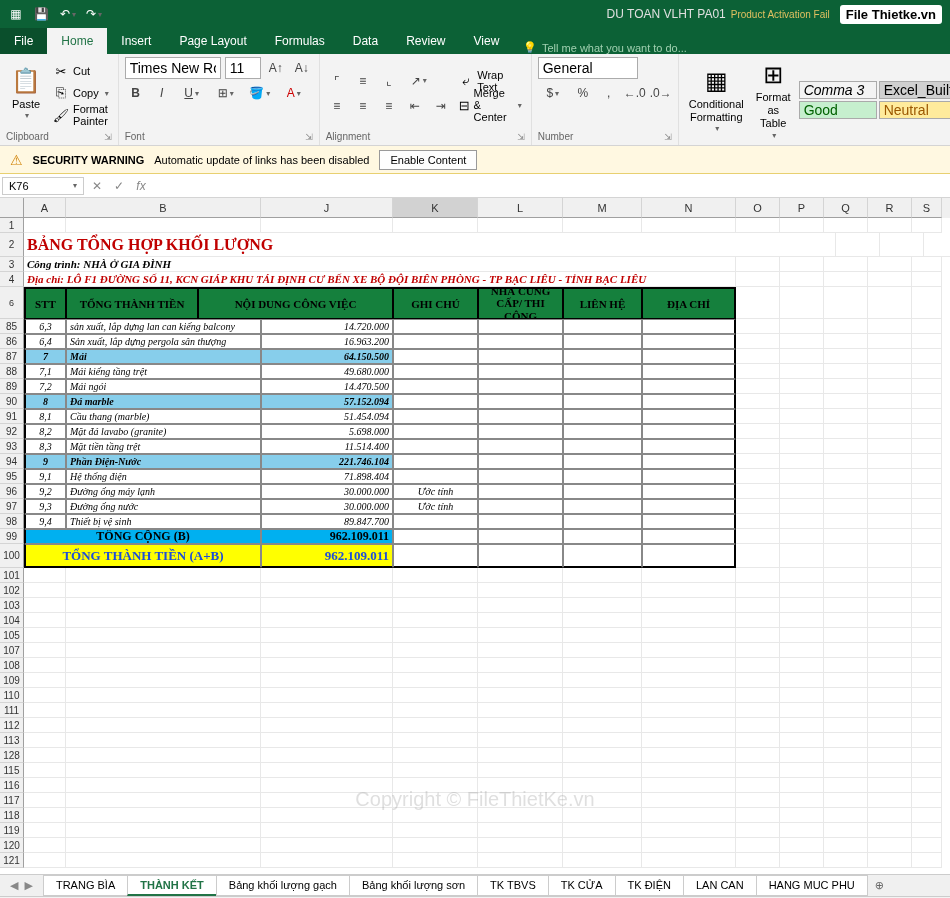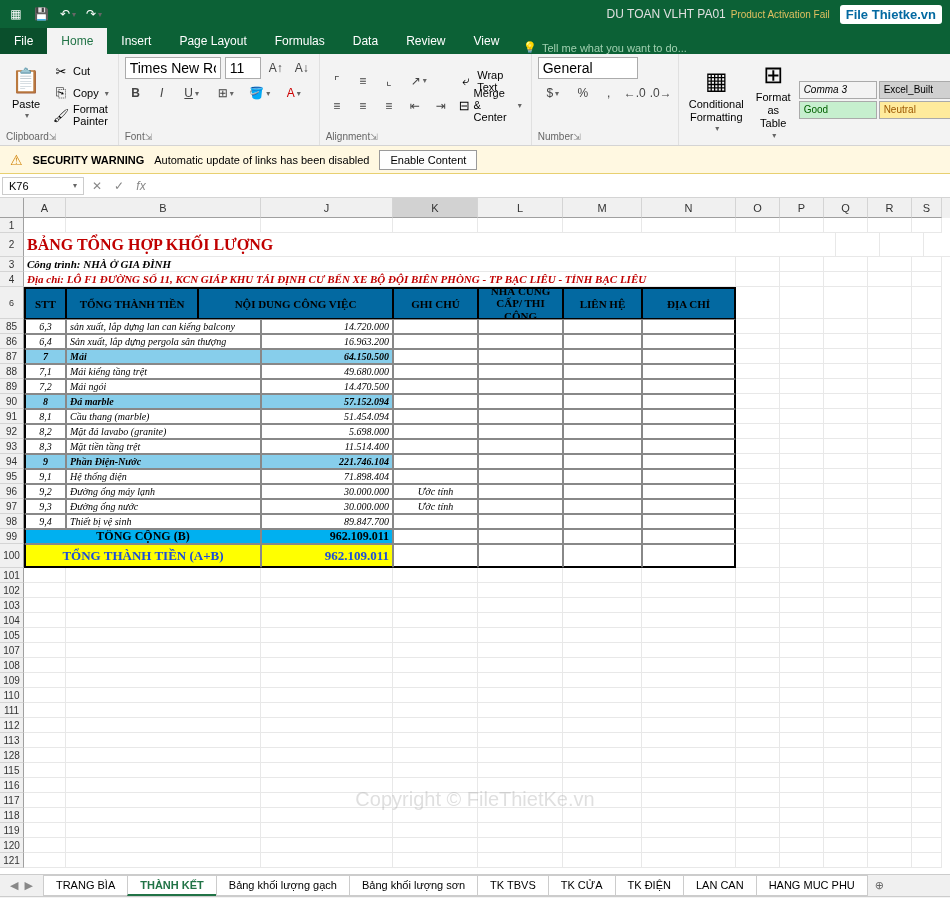--- a/index.html
+++ b/index.html
@@ -3,47 +3,47 @@
 <meta charset="utf-8">
 <style>
 * { margin: 0; padding: 0; box-sizing: border-box; font-family: 'Segoe UI', Tahoma, sans-serif; }
 body { width: 950px; height: 898px; background: #fff; overflow: hidden; font-size: 11px; position: relative; }
 
 
 .title-bar { height: 28px; background: #0c6136; display: flex; align-items: center; padding: 0 8px; color: #fff; }
 .title-bar .qat { display: flex; gap: 10px; align-items: center; }
 .title-bar .qat-icon { width: 16px; height: 16px; display: flex; align-items: center; justify-content: center; cursor: pointer; color: #fff; font-size: 12px; }
 .title-bar .doc-title { margin-left: auto; font-size: 12px; color: #e0e0e0; }
-.title-bar .logo { margin-left: 10px; background: #fff; color: #0369a1; padding: 2px 6px; border-radius: 3px; font-weight: bold; font-size: 13px; }
+.title-bar .logo { margin-left: 10px; background: #fff; color: #000000; padding: 2px 6px; border-radius: 3px; font-weight: bold; font-size: 13px; }
 .title-bar .activation { color: #e0c060; font-size: 10px; margin-left: 5px; }
 
 
 .ribbon-tabs { height: 26px; background: #0c6136; display: flex; align-items: flex-end; }
 .ribbon-tab { padding: 6px 14px; color: #fff; font-size: 12px; cursor: pointer; }
 .ribbon-tab.file { background: #0a4f2c; }
 .ribbon-tab.active { background: #f3f3f3; color: #217346; }
 .tell-me { color: #a0d0b0; margin-left: 10px; display: flex; align-items: center; gap: 5px; font-size: 11px; }
 
 
 .ribbon { height: 92px; background: #f3f3f3; border-bottom: 1px solid #d4d4d4; display: flex; }
 .ribbon-group { border-right: 1px solid #e0e0e0; padding: 3px 6px; display: flex; flex-direction: column; position: relative; }
-.ribbon-group-label { text-align: center; font-size: 10px; color: #666; margin-top: auto; padding-top: 2px; display: flex; align-items: center; }
+.ribbon-group-label { text-align: center; font-size: 10px; color: #666; margin-top: auto; padding-top: 2px; display: flex; justify-content: space-between; align-items: center; }
 .ribbon-group-label .launcher { font-size: 9px; color: #888; cursor: pointer; }
 .ribbon-row { display: flex; align-items: center; gap: 4px; }
 .ribbon-col { display: flex; flex-direction: column; gap: 1px; }
 .ribbon-btn-lg { display: flex; flex-direction: column; align-items: center; justify-content: center; padding: 2px 4px; cursor: pointer; font-size: 11px; text-align: center; line-height: 1.2; }
 .ribbon-btn-lg .icon { width: 32px; height: 32px; display: flex; align-items: center; justify-content: center; font-size: 24px; }
 .ribbon-btn-sm { display: flex; align-items: center; gap: 4px; padding: 1px 3px; cursor: pointer; font-size: 11px; height: 21px; }
 .ribbon-btn-sm .icon { width: 16px; height: 16px; display: flex; align-items: center; justify-content: center; font-size: 13px; }
 .font-select { border: 1px solid #ababab; background: #fff; padding: 1px 4px; font-size: 14px; height: 22px; }
 .font-select.name { width: 96px; }
 .font-select.size { width: 36px; }
 .icon-btn { width: 22px; height: 22px; display: flex; align-items: center; justify-content: center; cursor: pointer; font-size: 12px; color: #444; }
 .icon-btn.wide { width: 30px; }
-.cell-style-box { width: 78px; height: 18px; border: 1px solid #aaa; display: flex; align-items: center; padding: 5px 4px; font-size: 10px; cursor: pointer; }
+.cell-style-box { width: 78px; height: 18px; border: 1px solid #aaa; display: flex; align-items: center; padding: 5px 4px; font-size: 14px; cursor: pointer; }
 .cell-style-box.good { background: #c6efce; color: #006100; }
 .cell-style-box.neutral { background: #ffeb9c; color: #9c5700; }
 .cell-style-box.builtin { background: #d0d0d0; }
 .cell-style-box.comma { font-style: italic; }
 
 
 .security-bar { height: 28px; background: #fff8e1; border-bottom: 1px solid #e8d070; display: flex; align-items: center; padding: 0 10px; gap: 10px; font-size: 11px; }
 .security-bar .shield { color: #d08000; font-size: 14px; }
 .security-bar .enable-btn { border: 1px solid #999; background: #fdfdfd; padding: 3px 10px; cursor: pointer; font-size: 11px; }
 
@@ -72,21 +72,21 @@
 
 
 .w-A { width: 42px; } .w-B { width: 195px; } .w-J { width: 132px; } .w-K { width: 85px; }
 .w-L { width: 85px; } .w-M { width: 79px; } .w-N { width: 94px; } .w-O { width: 44px; }
 .w-P { width: 44px; } .w-Q { width: 44px; } .w-R { width: 44px; } .w-S { width: 30px; }
 
 
 .title-text { text-align: center; font-weight: bold; color: #c00000; font-family: 'Times New Roman', serif; font-size: 16px; }
 .subtitle-text { font-weight: bold; font-style: italic; font-family: 'Times New Roman', serif; font-size: 11px; }
 .address-text { text-align: center; font-weight: bold; font-style: italic; color: #c00000; font-family: 'Times New Roman', serif; font-size: 11px; }
-.hdr-cell { background: #0369a1; font-weight: bold; text-align: center; justify-content: center; font-family: 'Times New Roman', serif; font-size: 11px; border: 1px solid #000; }
+.hdr-cell { background: #15803d; font-weight: bold; text-align: center; justify-content: center; font-family: 'Times New Roman', serif; font-size: 11px; border: 1px solid #000; }
 .data-cell { font-family: 'Times New Roman', serif; font-size: 10px; border: 1px solid #888; }
 .num { justify-content: flex-end; font-style: italic; }
 .ctr { justify-content: center; font-style: italic; }
 .section { background: #87ceeb; font-weight: bold; font-style: italic; }
 .total-b { background: #00b0f0; font-weight: bold; color: #000; font-size: 12px; }
 .total-ab { background: #ffff00; font-weight: bold; color: #1d4ed8; font-size: 13px; }
 .italic { font-style: italic; }
 
 
 .sheet-tabs { height: 22px; background: #f0f0f0; border-top: 1px solid #ccc; display: flex; align-items: center; padding: 0 10px; gap: 0; }

